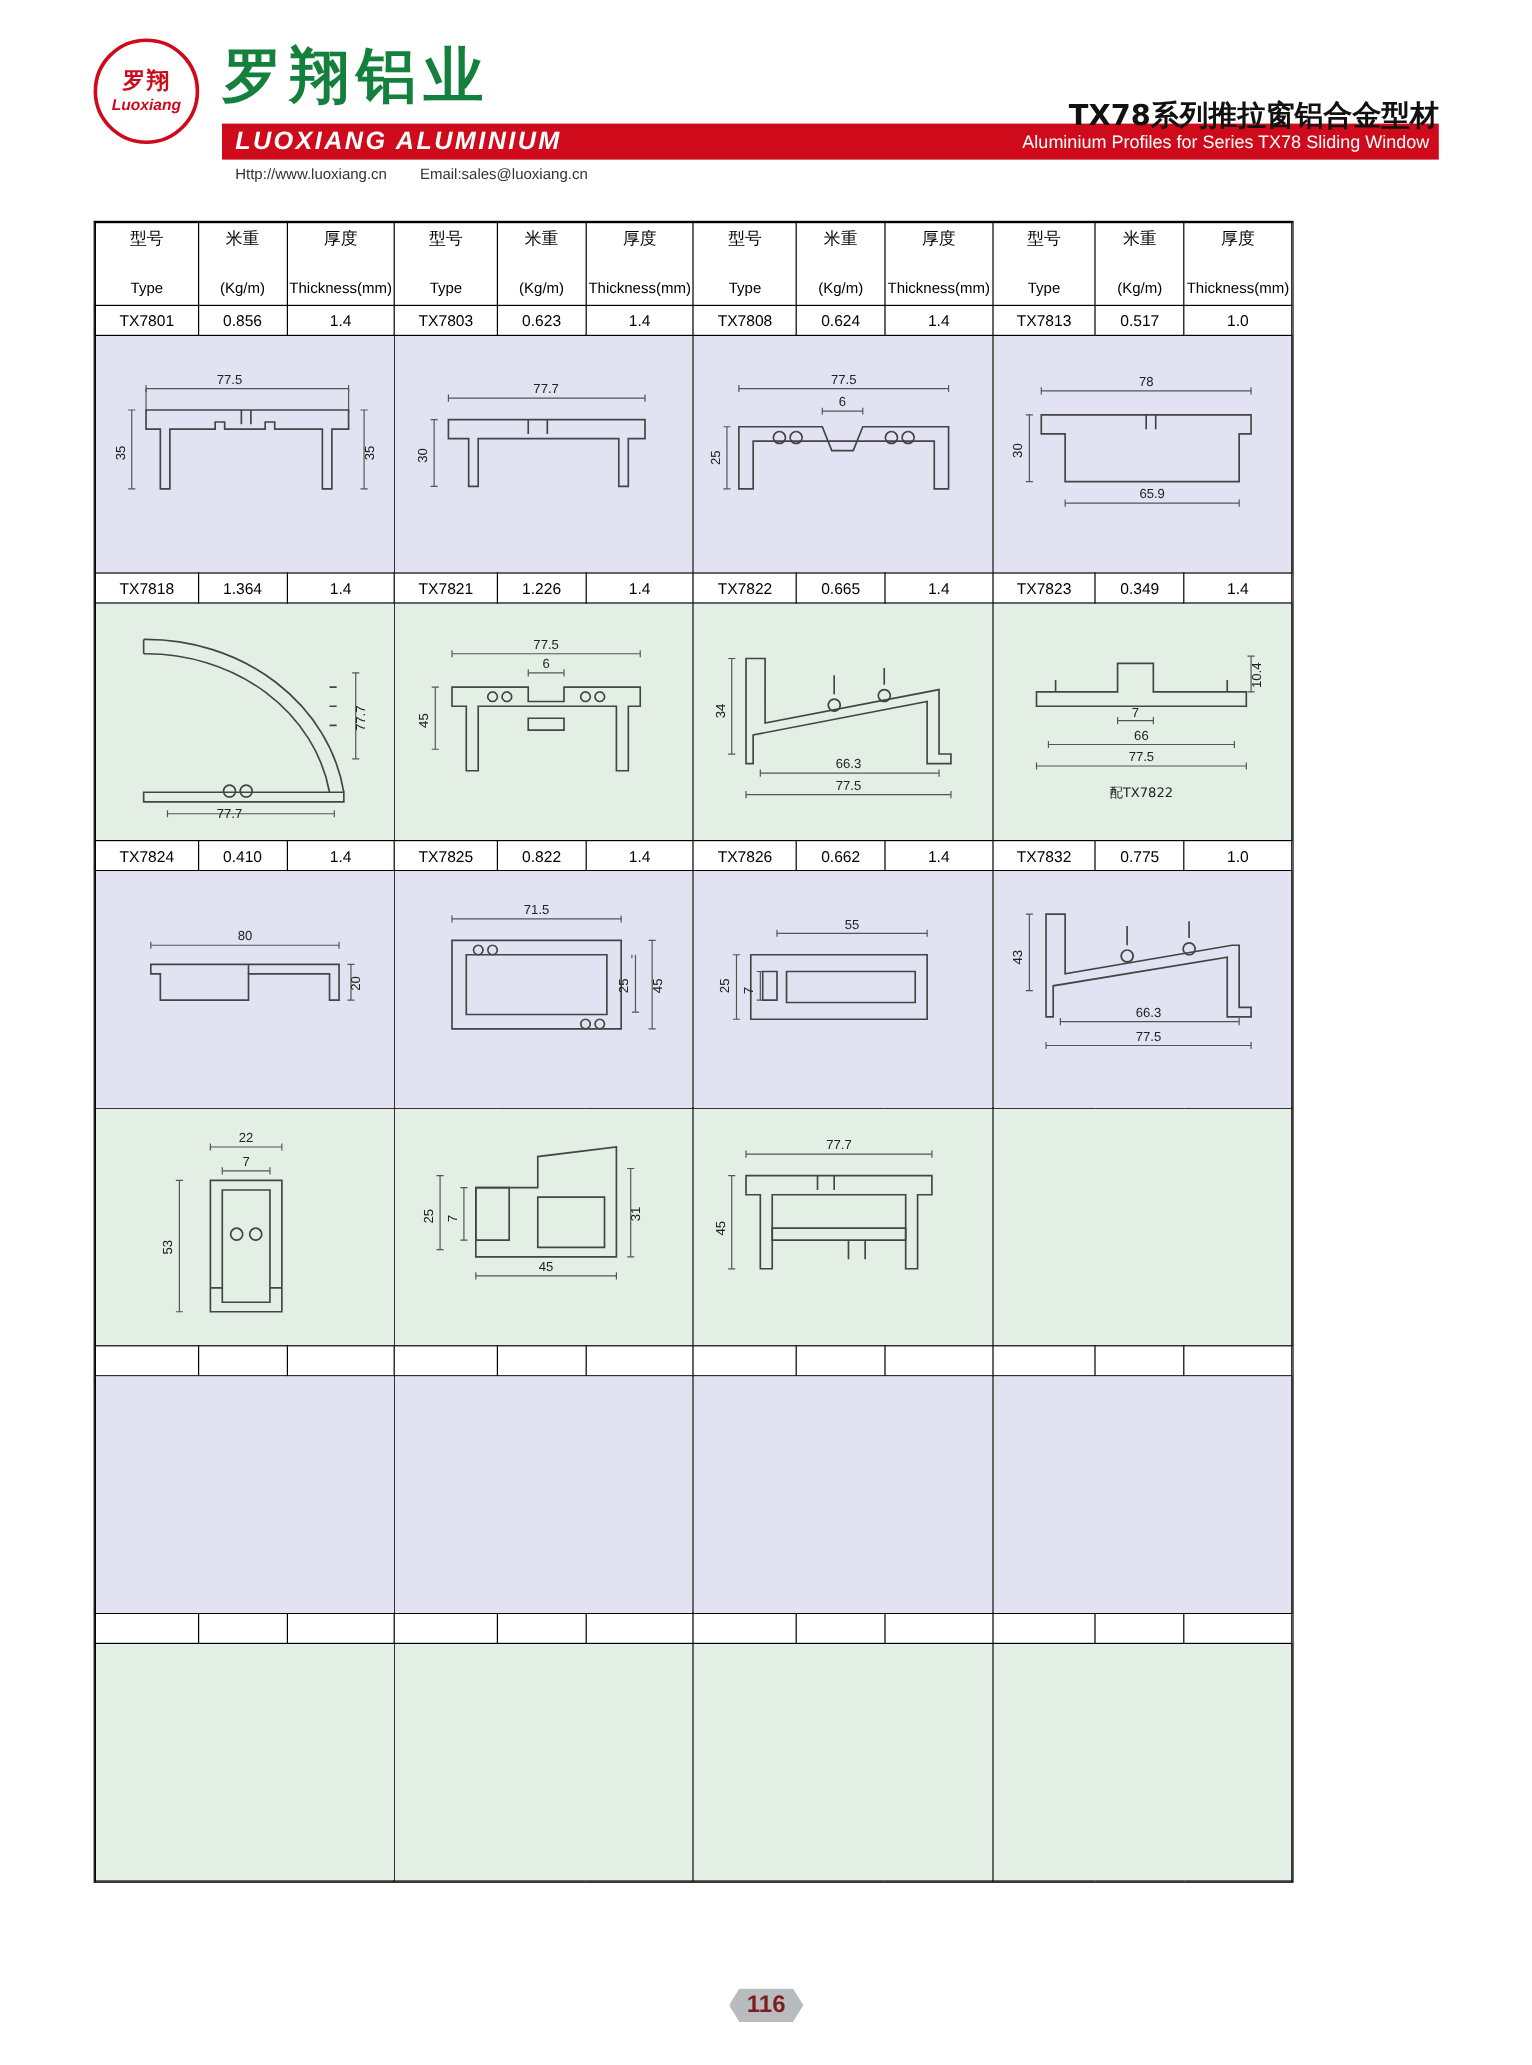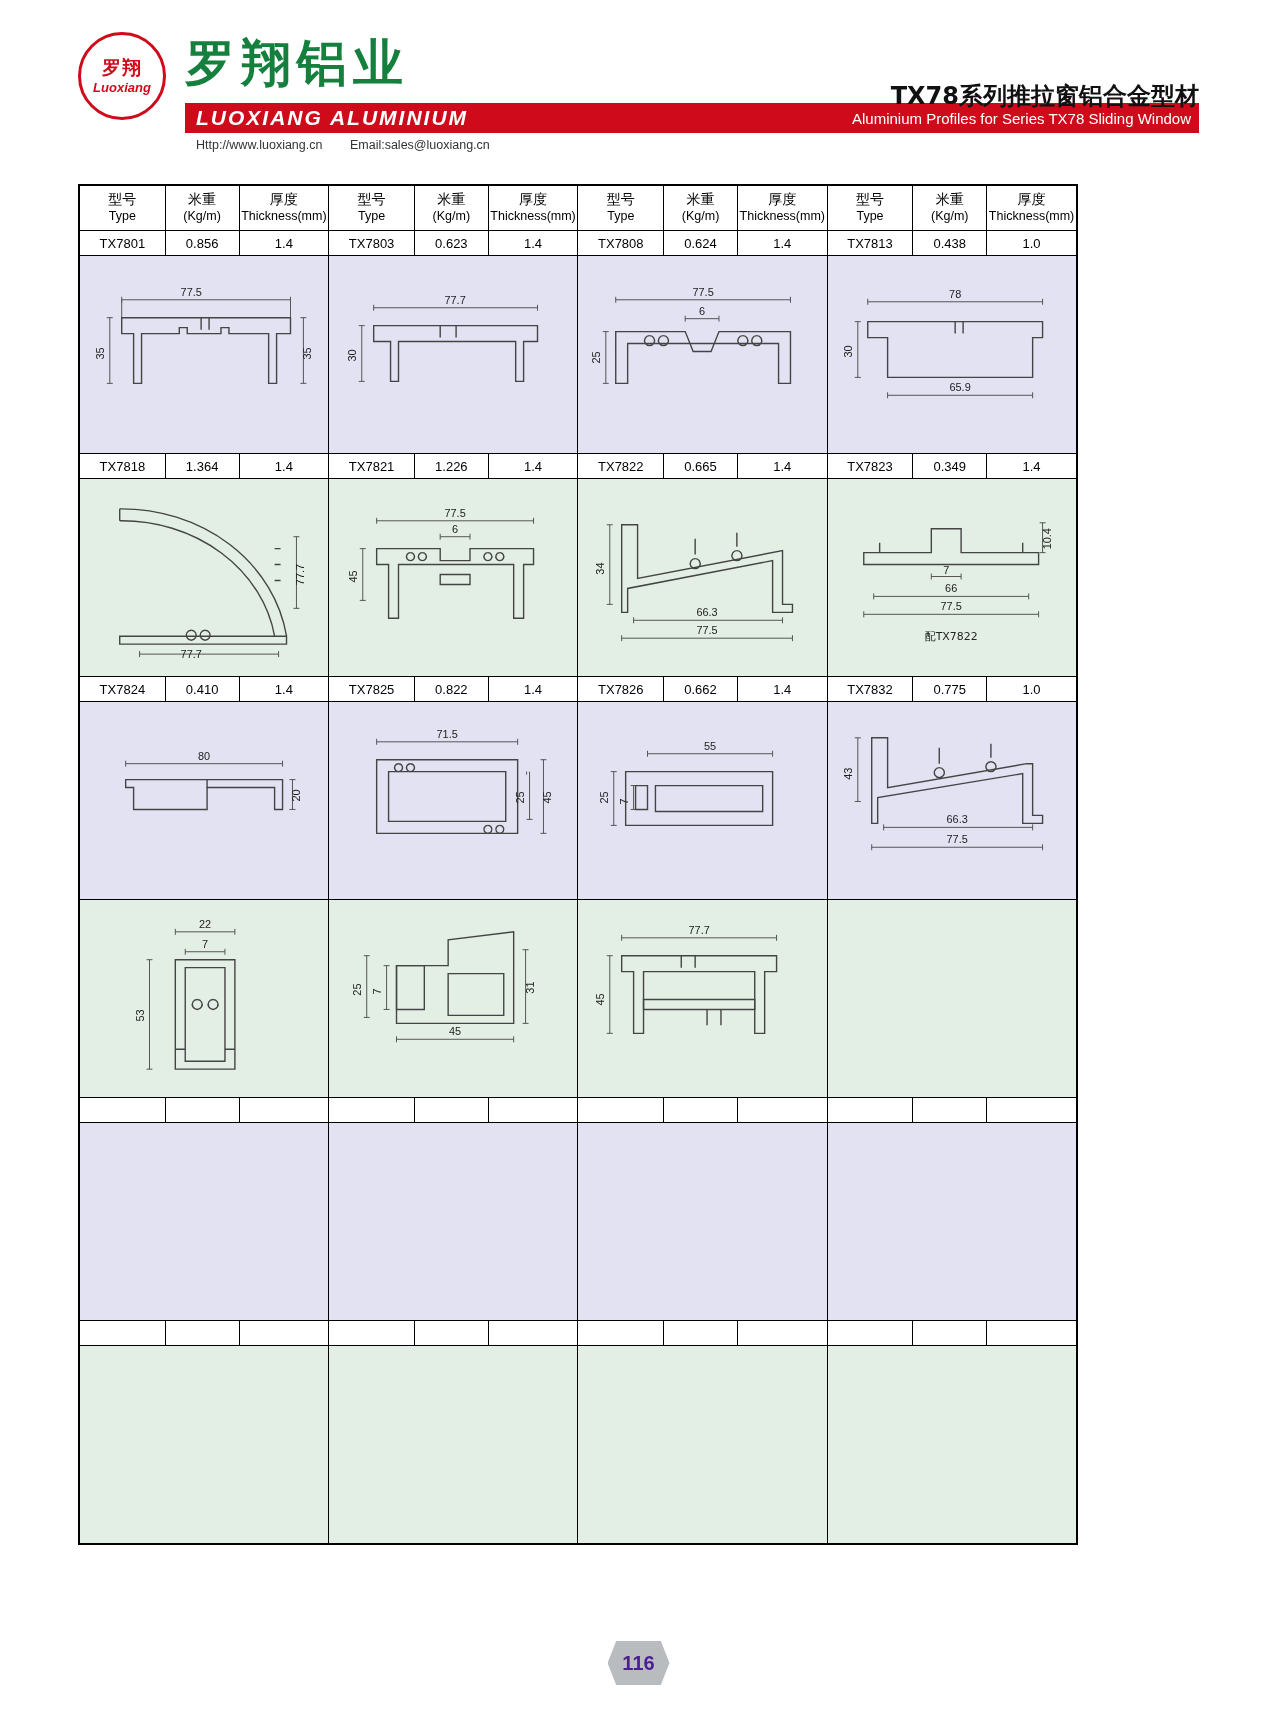--- a/index.html
+++ b/index.html
@@ -75,43 +75,43 @@
   }
   table.grid { border-collapse: collapse; width: 100%; table-layout: fixed; }
   table.grid td { border: 1px solid #000; }
 
   .hdr td {
     text-align: center; vertical-align: middle;
     font-size: 13px; line-height: 17px; padding: 5px 0;
     background: #ffffff;
   }
   .hdr .cn { font-family: Liberation Serif, serif; font-size: 14px; }
-  .hdr .en { font-size: 12.5px; }
+  .hdr .en { font-size: 12.5px; margin-top: 24px; }
 
   .label-row td {
     text-align: center; font-size: 13px; height: 25px;
     padding: 2px 0; background: #ffffff;
   }
 
   .fig { height: 198px; padding: 0; position: relative; }
   .fig.violet { background: #e2e2f2; }
   .fig.green  { background: #e3efe4; }
   .fig.blank-v { background: #e2e2f2; }
   .fig.blank-g { background: #e3efe4; }
 
   .fig svg { display: block; width: 100%; height: 100%; }
 
   
   .page-badge {
     position: absolute; left: 50%; bottom: 36px;
     transform: translateX(-50%);
-    width: 62px; height: 44px;
+    width: 62px; height: 28px;
     background: #b9bcbe;
     clip-path: polygon(14% 0, 86% 0, 100% 50%, 86% 100%, 14% 100%, 0 50%);
-    color: #4c1d95; font-size: 20px; font-weight: bold;
+    color: #7f1d1d; font-size: 20px; font-weight: bold;
     display: flex; align-items: center; justify-content: center;
   }
 </style>
 </head>
 <body>
 
 <div class="header">
 
   <div class="logo-wrap">
     <div class="logo-circle">
@@ -210,21 +210,21 @@
     <td>TX7801</td>
     <td>0.856</td>
     <td>1.4</td>
     <td>TX7803</td>
     <td>0.623</td>
     <td>1.4</td>
     <td>TX7808</td>
     <td>0.624</td>
     <td>1.4</td>
     <td>TX7813</td>
-    <td>0.438</td>
+    <td>0.517</td>
     <td>1.0</td>
   </tr>
 
   <tr>
     <td class="fig violet" colspan="3">
       <svg viewBox="0 0 250 198" preserveAspectRatio="none">
         <g fill="none" stroke="#555" stroke-width="1">
 
           <line x1="42" y1="44" x2="212" y2="44"></line>
           <path d="M42,41 L42,47 M212,41 L212,47" stroke-width="1"></path>

